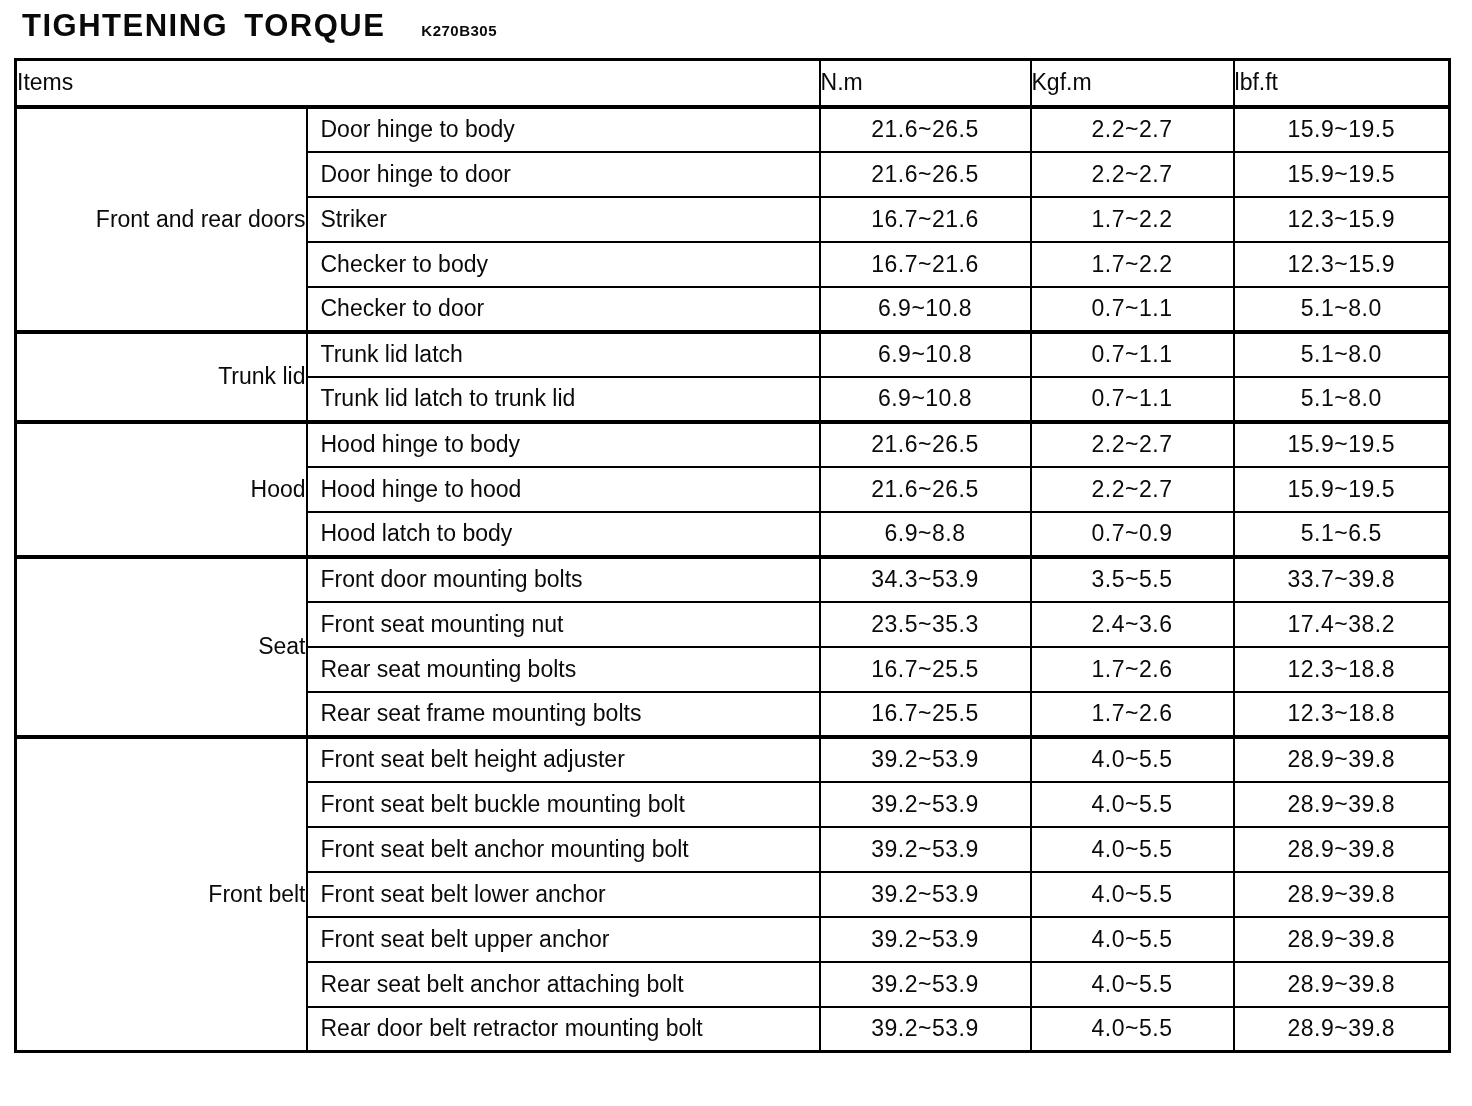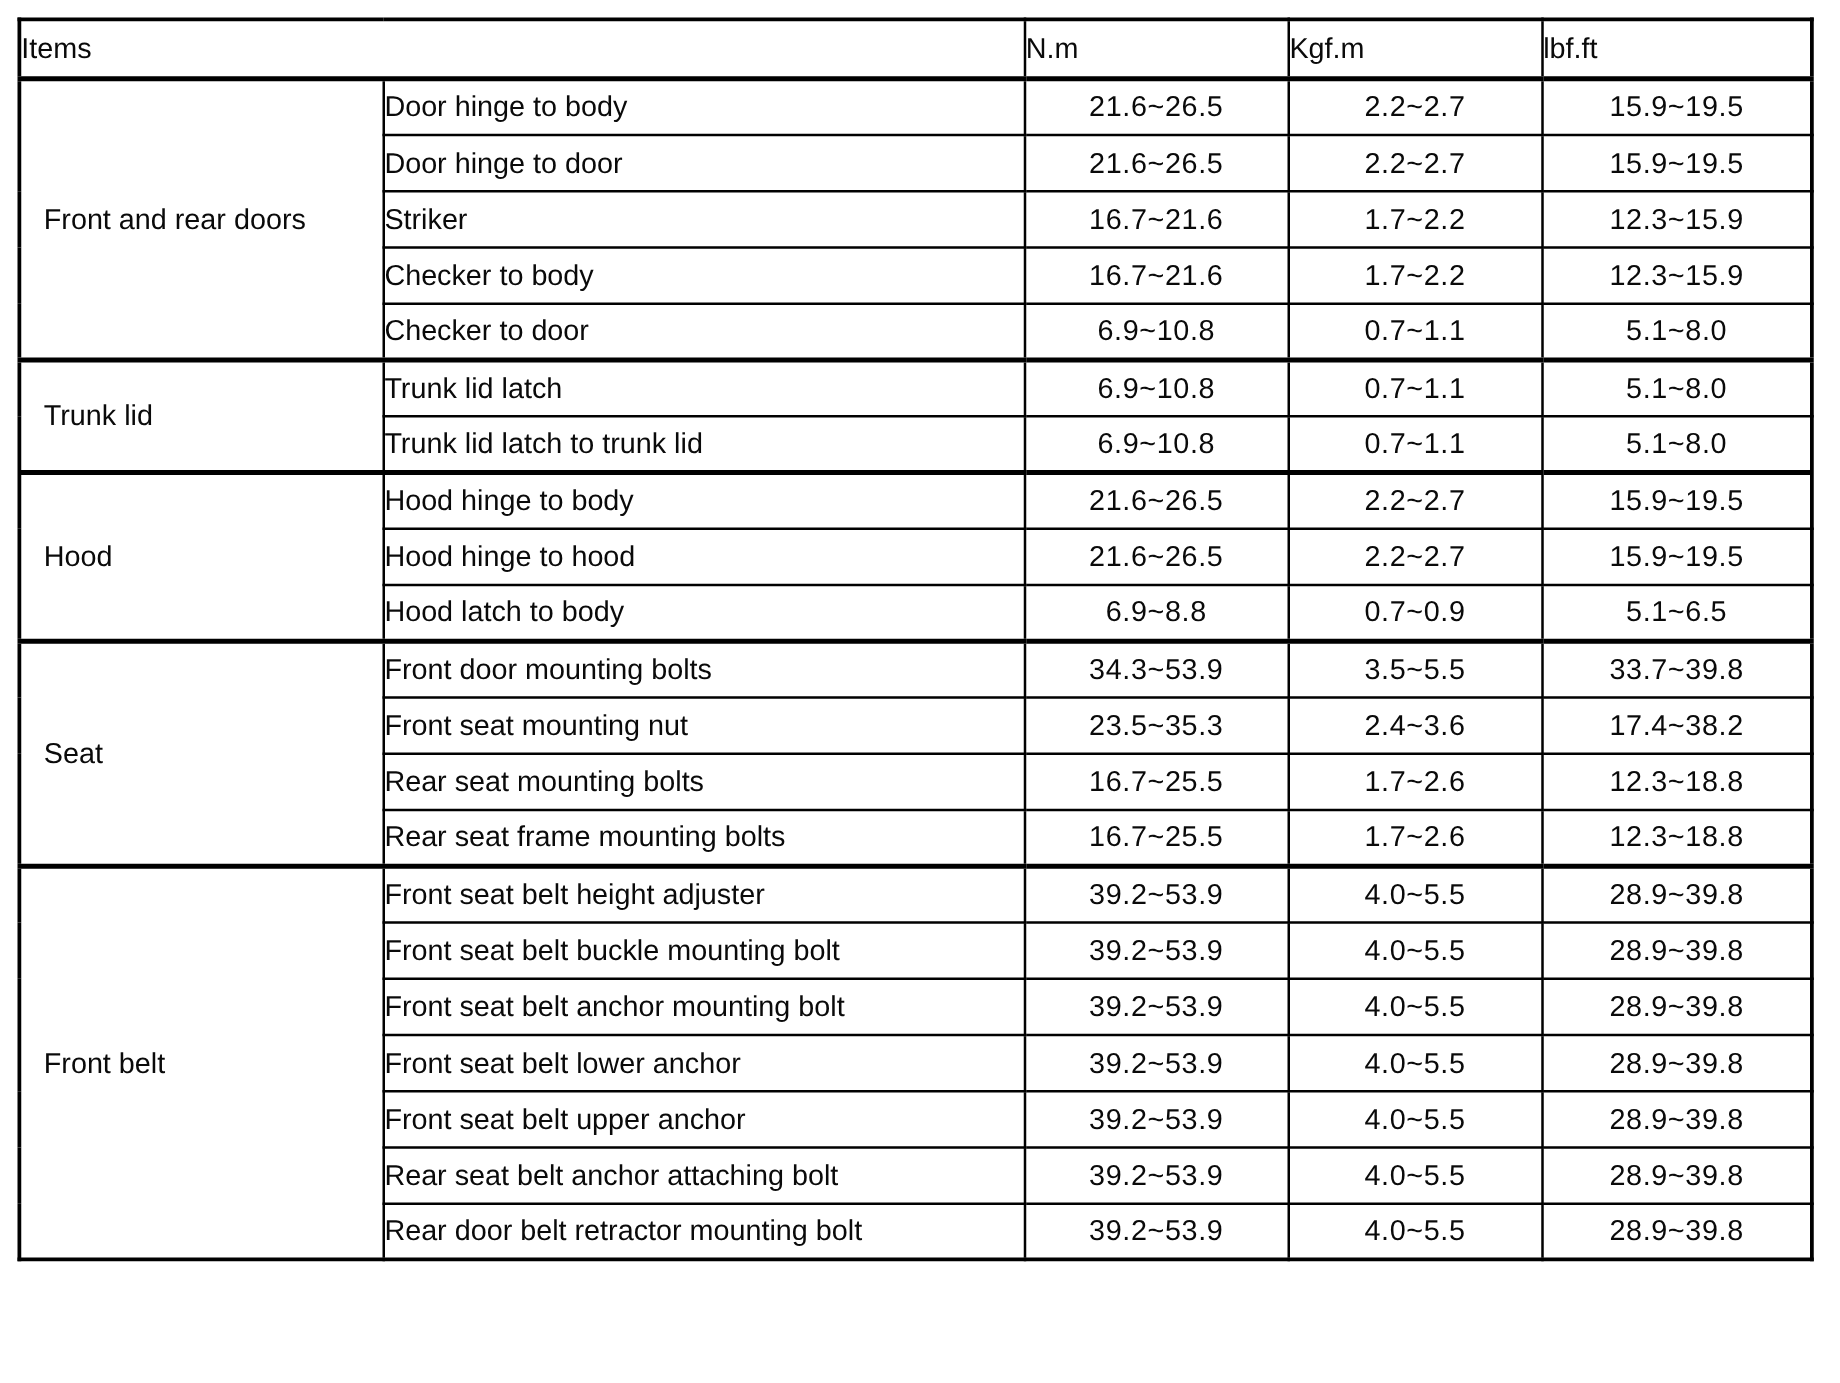--- a/index.html
+++ b/index.html
@@ -63,43 +63,48 @@
     white-space: nowrap;
     overflow: hidden;
   }
   thead th {
     font-weight: 400;
     text-align: left;
     border-bottom: 3px solid #000;
     height: 47px;
   }
   td.cat {
-    text-align: left;
+    text-align: right;
     padding-left: 18px;
     vertical-align: middle;
     border-right: 2px solid #000;
     margin-top: 15px;
   }
   td.item {
     text-align: left;
+    padding-left: 13px;
     margin-left: 24px;
   }
   td.num {
     text-align: center;
     letter-spacing: 0.5px;
   }
   tr.group-first td {
     border-top: 4px solid #000;
   }
 </style>
 </head>
 <body>
 
 <div class="page">
 
+  <div class="title-row">
+    <h1 class="title">TIGHTENING TORQUE</h1>
+    <span class="code">K270B305</span>
+  </div>
 
   <table class="torque">
     <colgroup>
       <col class="c-cat">
       <col class="c-item">
       <col class="c-nm">
       <col class="c-kgfm">
       <col class="c-lbfft">
     </colgroup>
     <thead>

